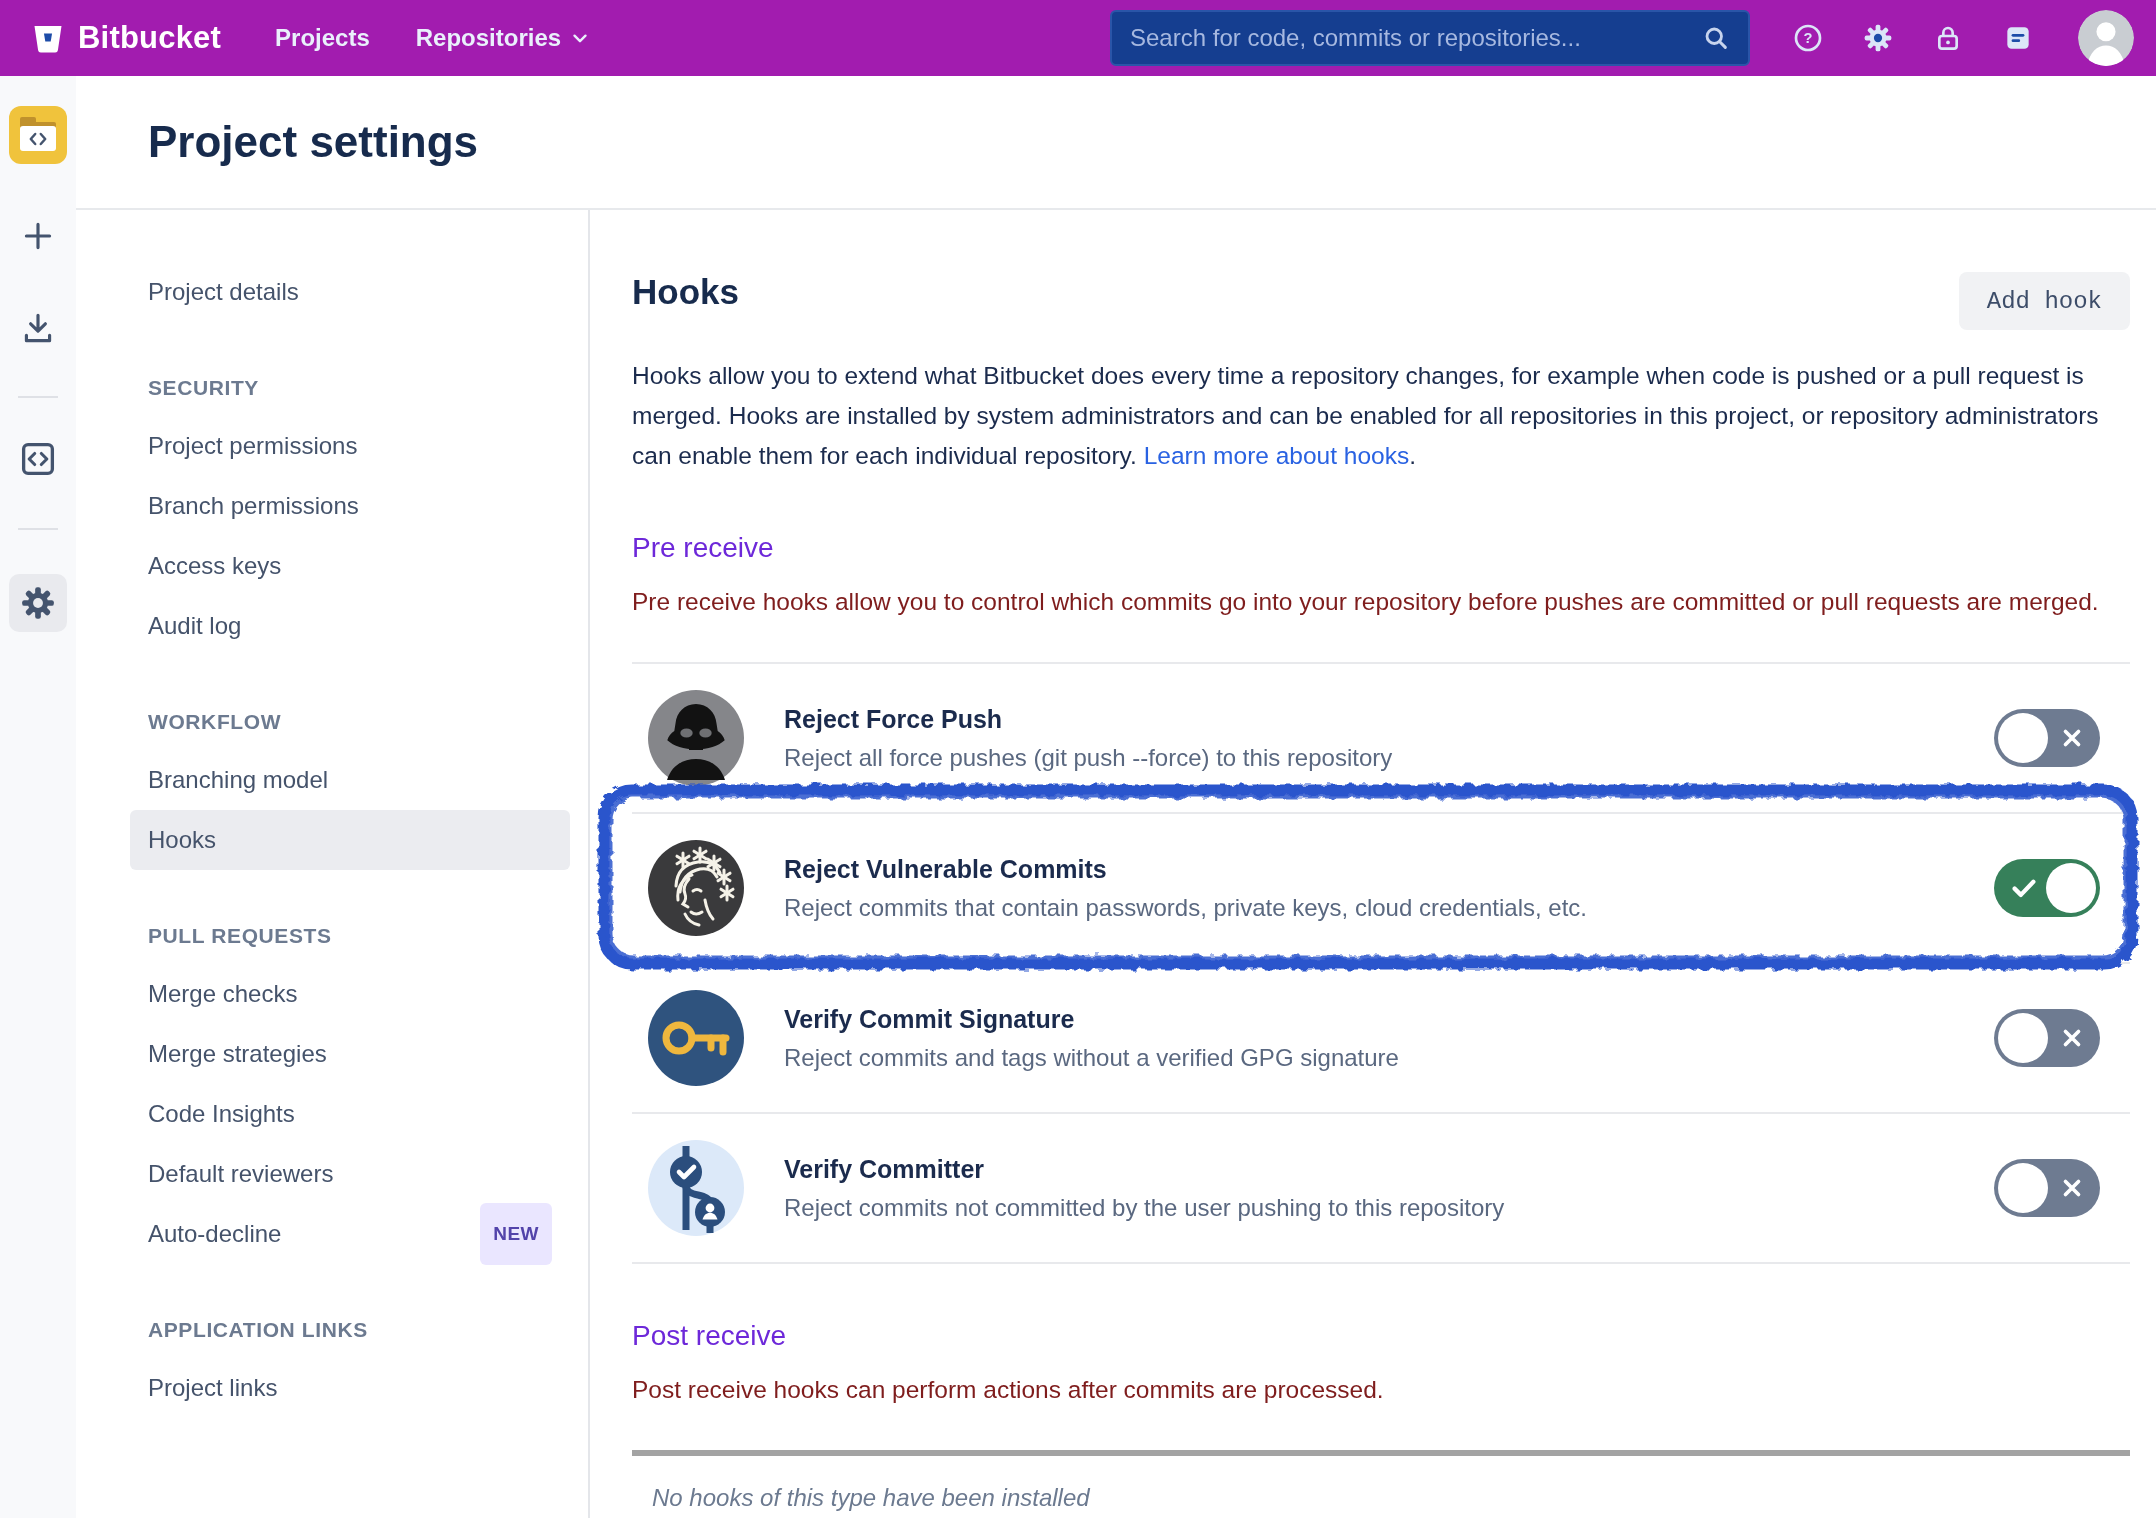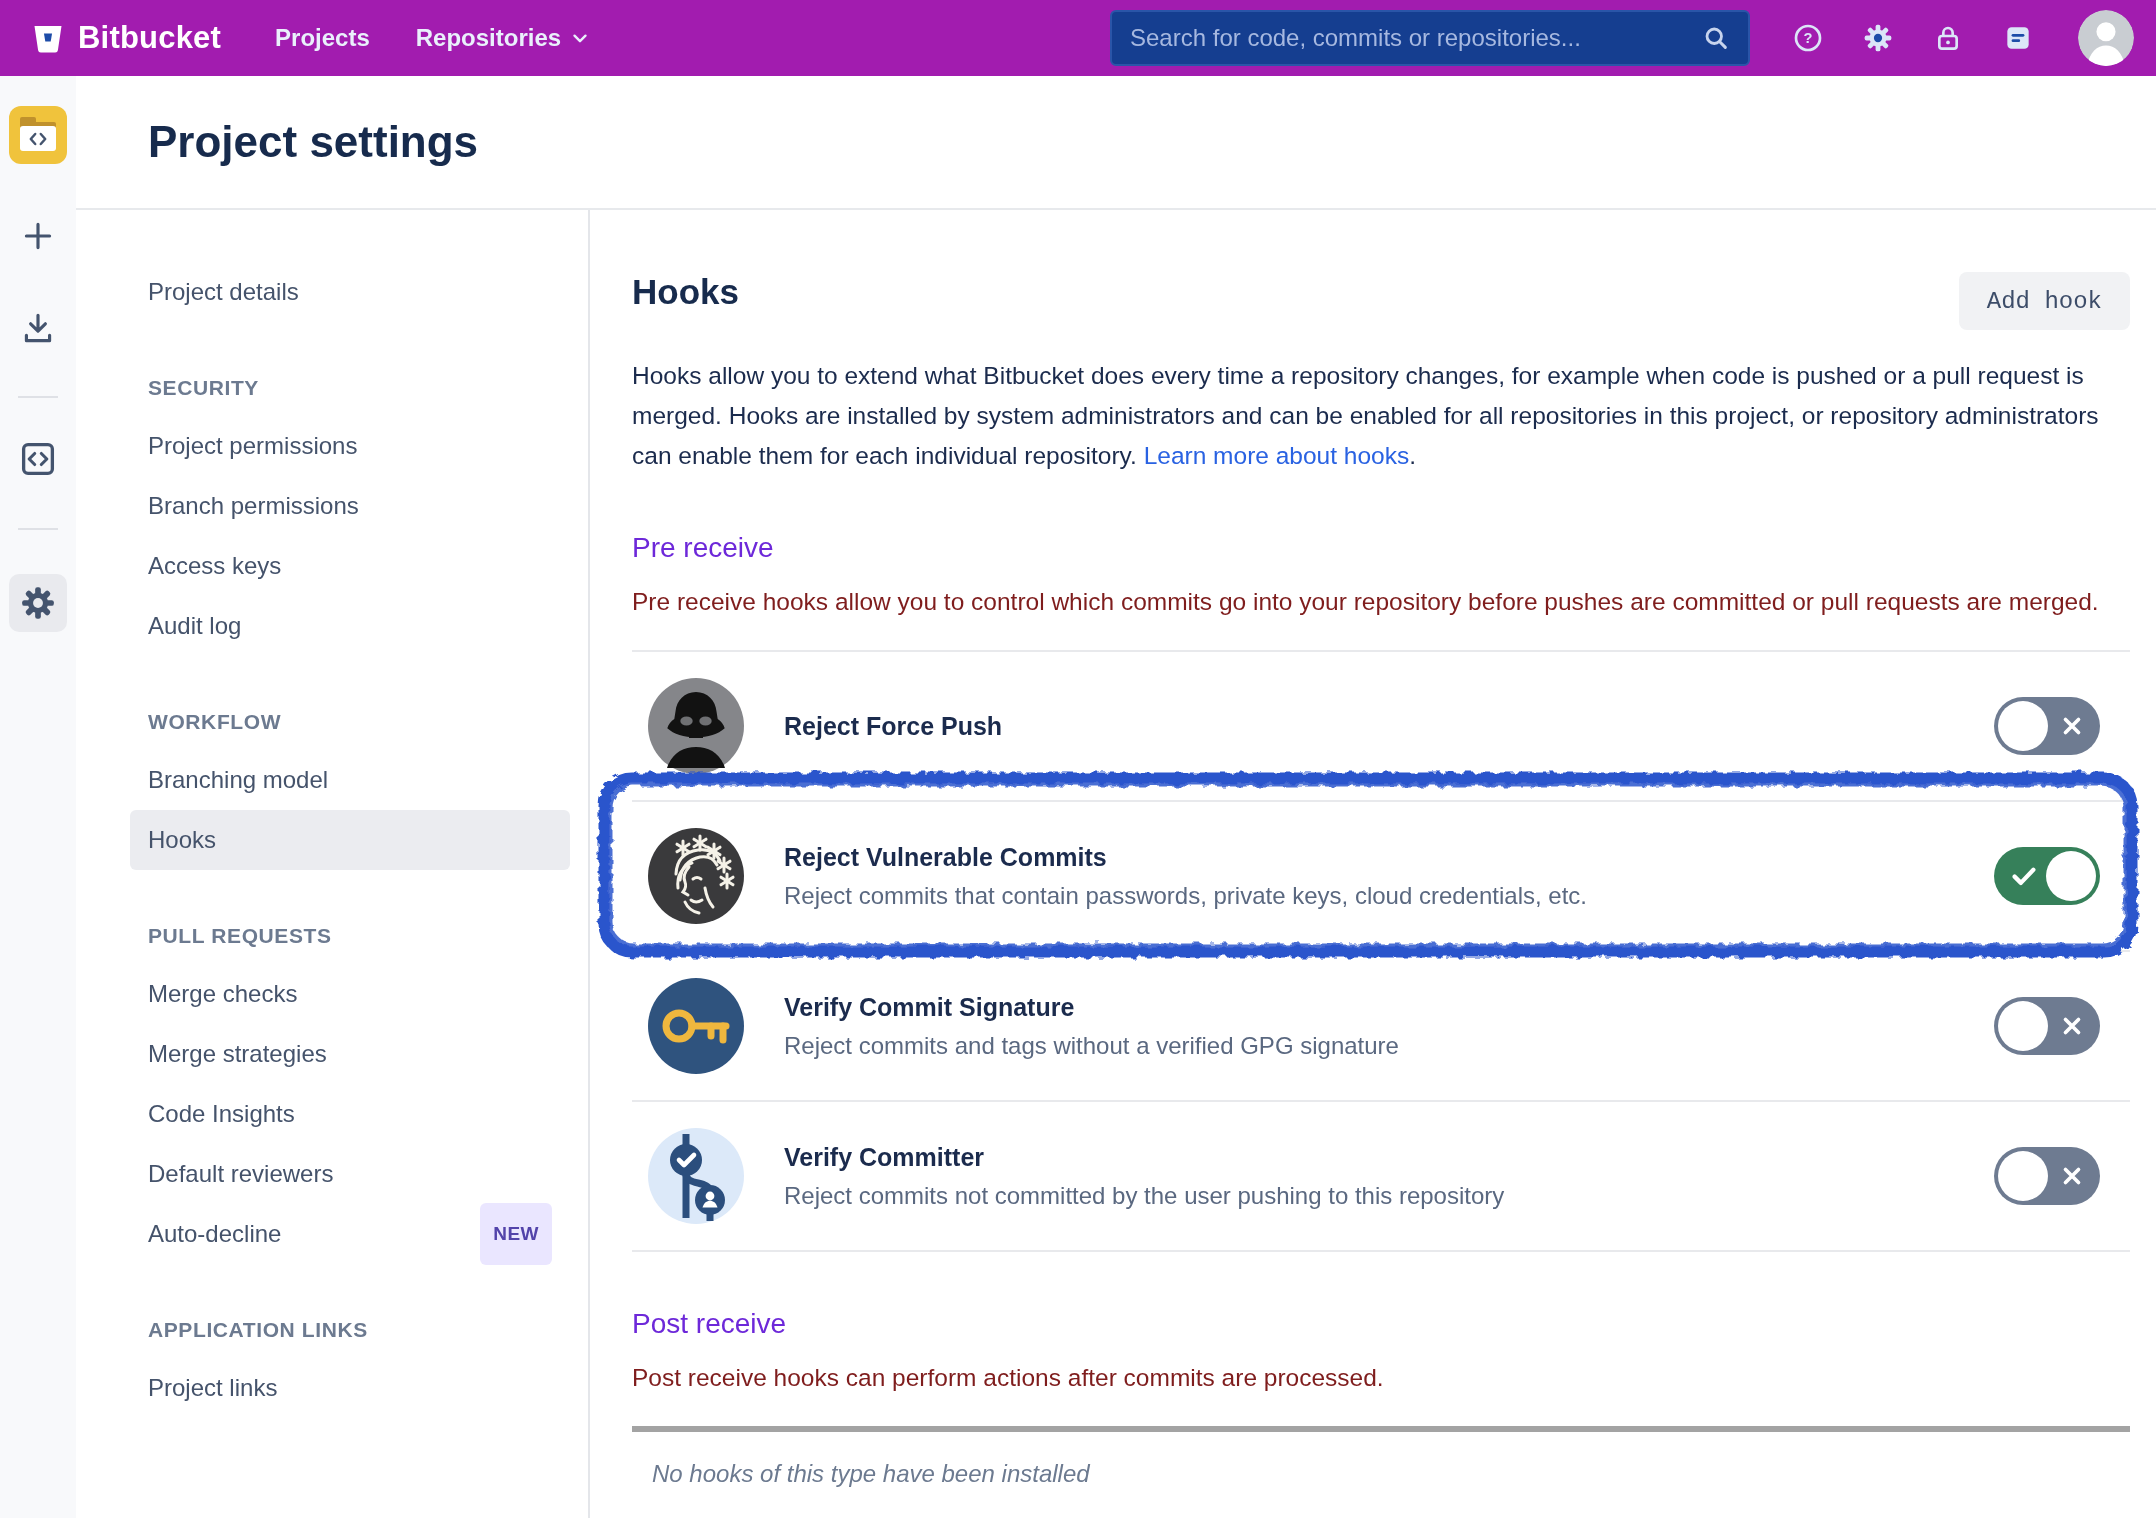--- a/index.html
+++ b/index.html
@@ -64,21 +64,21 @@
   .main-header { display:flex; justify-content:space-between; align-items:flex-start; }
   .main-header h2 { font-size:35px; font-weight:700; color:#172B4D; }
   .btn-subtle { background:#F1F2F4; border:none; border-radius:8px; height:58px;
     padding:0 28px; font-size:24px; color:#3D4D69; cursor:pointer;
     font-family:Liberation Mono, monospace; }
   .intro { margin-top:26px; font-size:24.5px; line-height:40px; color:#1B2B4D; }
   a.link { color:#2962E2; text-decoration:none; cursor:pointer; }
   .section { margin-top:56px; }
   .section h3 { font-size:28px; font-weight:400; color:#6d28d9; }
   .section .sec-desc { margin-top:18px; font-size:24.5px; line-height:40px; color:#7f1d1d; }
-  .hook-list { margin-top:28px; border-top:2px solid #E8E9EC; }
+  .hook-list { margin-top:40px; border-top:2px solid #E8E9EC; }
   .hook-row { display:flex; align-items:center; height:150px;
     border-bottom:2px solid #E8E9EC; padding-left:16px; position:relative; }
   .hook-avatar { width:96px; height:96px; flex:none; }
   .hook-text { margin-left:40px; }
   .hook-title { font-size:25px; font-weight:700; color:#1B2B4D; }
   .hook-desc { margin-top:10px; font-size:24px; color:#5A6880; }
 
   
   .toggle { margin-left:auto; margin-right:30px; width:106px; height:58px;
     border-radius:29px; position:relative; flex:none; cursor:pointer; border:none; }
@@ -300,20 +300,21 @@
               <svg class="hook-avatar" viewBox="0 0 96 96">
                 <circle cx="48" cy="48" r="48" fill="#85868A"></circle>
                 <path d="M48 14c-11.5 0-19.5 8.5-20.5 19.5l-1.2 7.5c-3.2 2.2-6 5.2-7 9.3 6.5 6 16.5 9.2 28.7 9.2s22.2-3.2 28.7-9.2c-1-4.1-3.8-7.1-7-9.3l-1.2-7.5C67.5 22.5 59.5 14 48 14z" fill="#121212"></path>
                 <ellipse cx="38.5" cy="43" rx="6.2" ry="4.6" fill="#6F7073"></ellipse>
                 <ellipse cx="57.5" cy="43" rx="6.2" ry="4.6" fill="#6F7073"></ellipse>
                 <path d="M41 52h14v8H41z" fill="#121212"></path>
                 <path d="M19 90c4.5-14.5 16-21 29-21s24.5 6.5 29 21z" fill="#121212"></path>
               </svg>
               <div class="hook-text">
                 <div class="hook-title">Reject Force Push</div>
+                <div class="hook-desc">Reject all force pushes (git push --force) to this repository</div>
               </div>
               <button class="toggle off">
                 <span class="t-mark">
                   <svg width="26" height="26" viewBox="0 0 24 24">
                       <path d="M6 6l12 12M18 6L6 18" stroke="#fff" stroke-width="3.4" stroke-linecap="round"></path>
                     </svg>
                 </span>
                 <span class="knob"></span>
               </button>
             </div>

